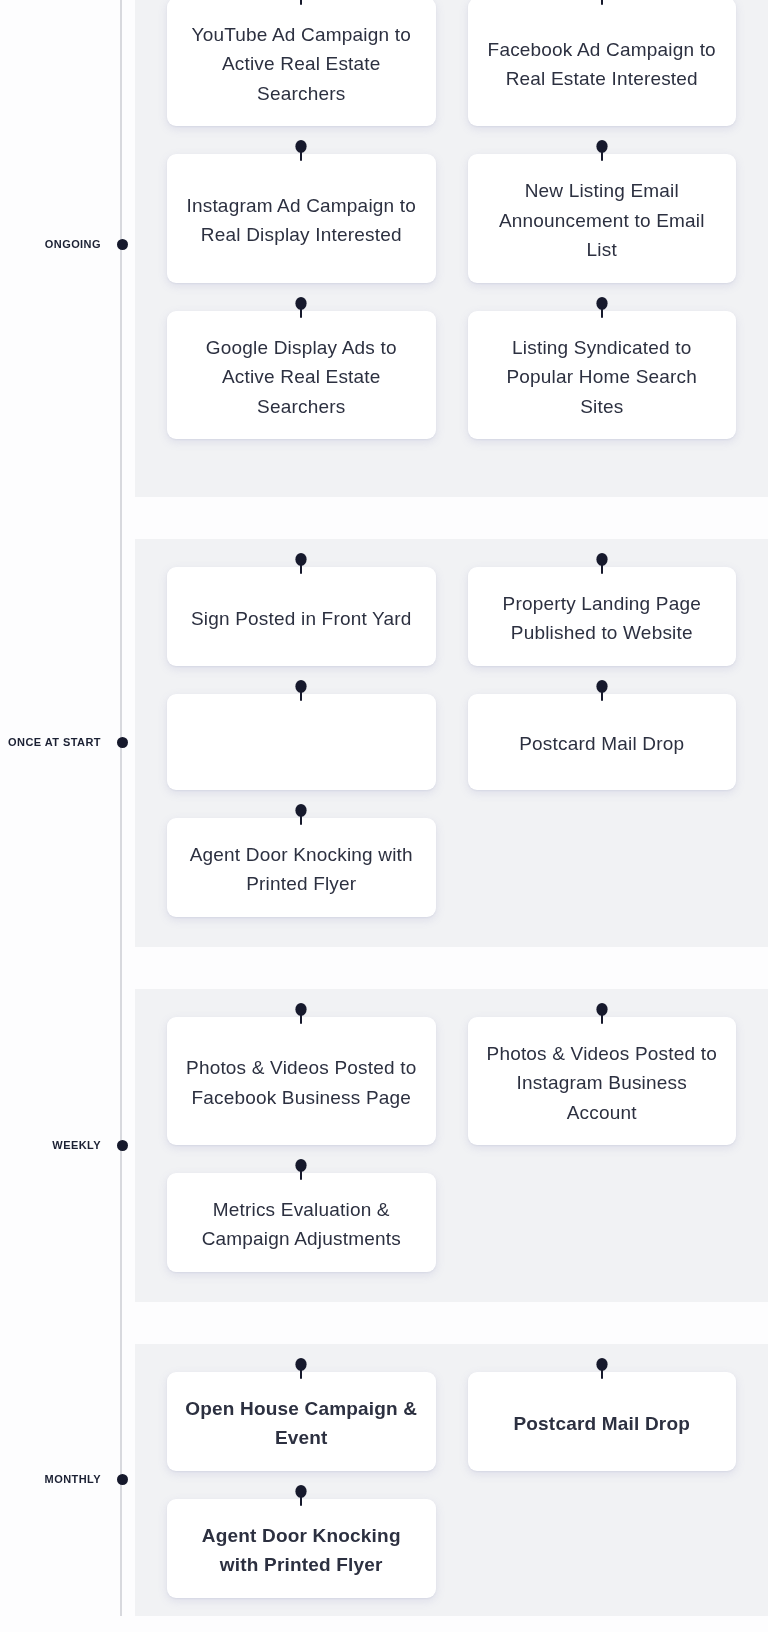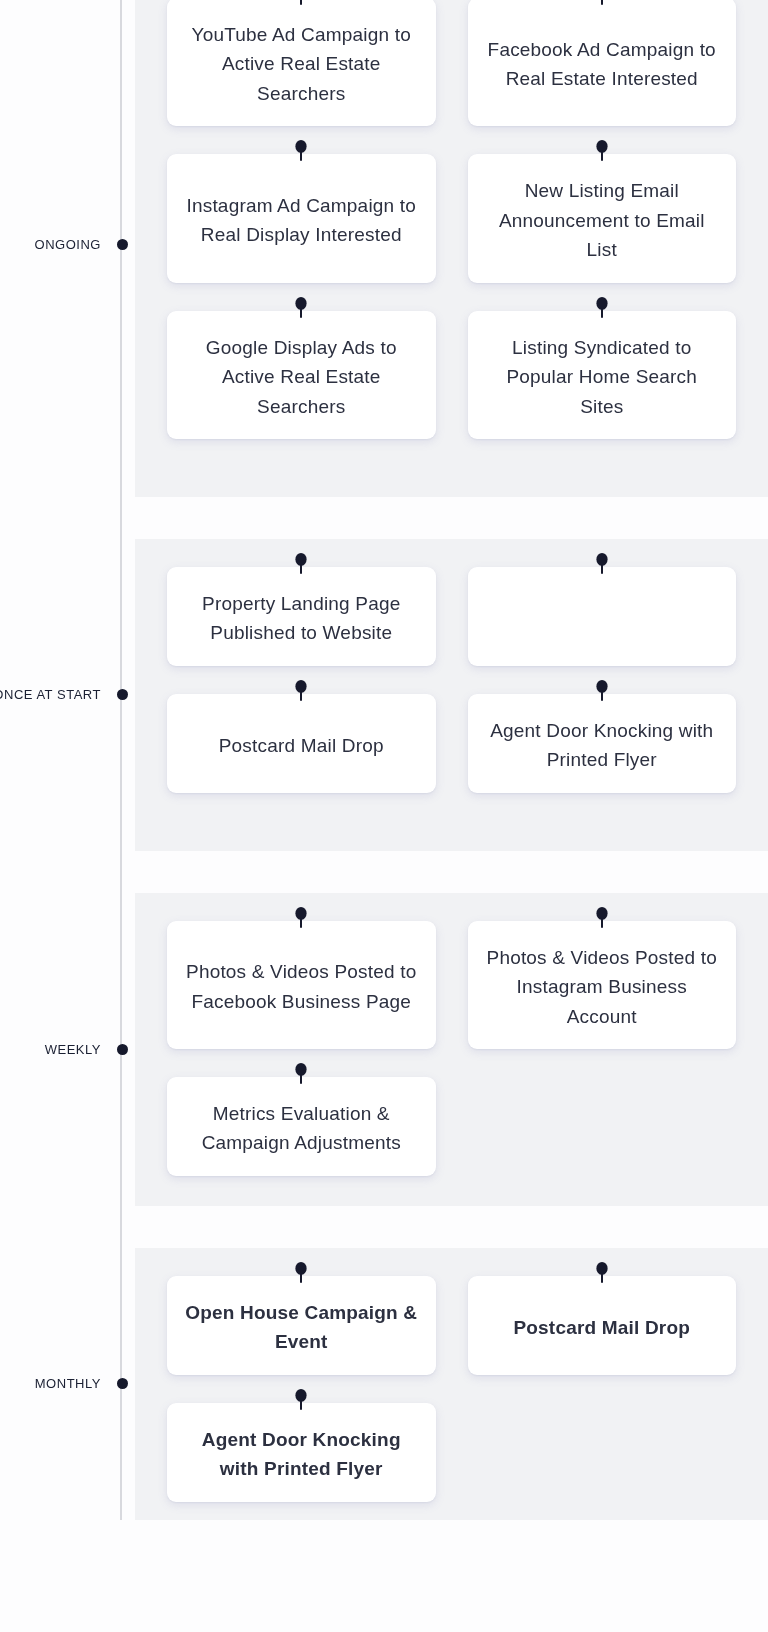--- a/index.html
+++ b/index.html
@@ -48,22 +48,22 @@
   .phase-label-col {
     position: relative;
     width: 121px;
     flex: 0 0 121px;
     display: flex;
     align-items: center;
     justify-content: flex-end;
   }
 
   .phase-label {
-    font-size: 13px;
-    font-weight: 400;
+    font-size: 11px;
+    font-weight: 700;
     letter-spacing: 0.04em;
     color: #1b2033;
     text-transform: uppercase;
     padding-right: 20px;
     white-space: nowrap;
     line-height: 1;
   }
 
   .phase-dot {
     position: absolute;
@@ -233,20 +233,31 @@
         <span class="phase-dot"></span>
         <div class="panel">
           <div class="cell first-row">
             <div class="card">
               <span class="pin">
                 <svg viewBox="0 0 14 22" width="14" height="22" xmlns="http://www.w3.org/2000/svg">
                   <ellipse cx="7" cy="6.4" rx="5.6" ry="6.4" fill="#16192c"></ellipse>
                   <rect x="6" y="11" width="2" height="10" rx="1" fill="#16192c"></rect>
                 </svg>
               </span>
+              <span class="card-text">Sign Posted in Front Yard</span>
+            </div>
+          </div>
+          <div class="cell first-row">
+            <div class="card">
+              <span class="pin">
+                <svg viewBox="0 0 14 22" width="14" height="22" xmlns="http://www.w3.org/2000/svg">
+                  <ellipse cx="7" cy="6.4" rx="5.6" ry="6.4" fill="#16192c"></ellipse>
+                  <rect x="6" y="11" width="2" height="10" rx="1" fill="#16192c"></rect>
+                </svg>
+              </span>
               <span class="card-text">Property Landing Page Published to Website</span>
             </div>
           </div>
           <div class="cell">
             <div class="card">
               <span class="pin">
                 <svg viewBox="0 0 14 22" width="14" height="22" xmlns="http://www.w3.org/2000/svg">
                   <ellipse cx="7" cy="6.4" rx="5.6" ry="6.4" fill="#16192c"></ellipse>
                   <rect x="6" y="11" width="2" height="10" rx="1" fill="#16192c"></rect>
                 </svg>

